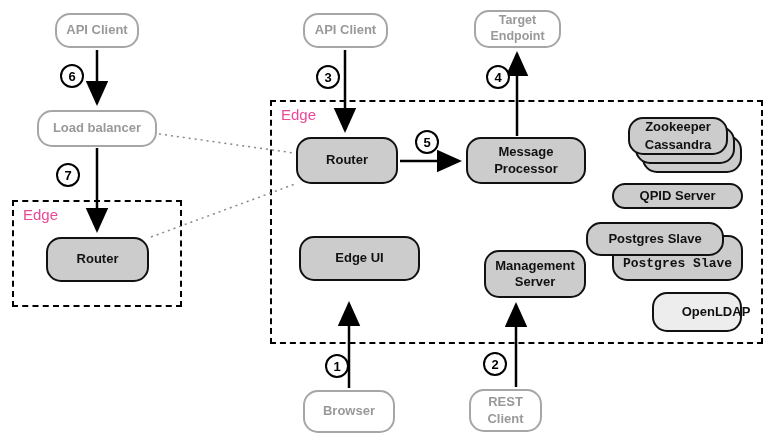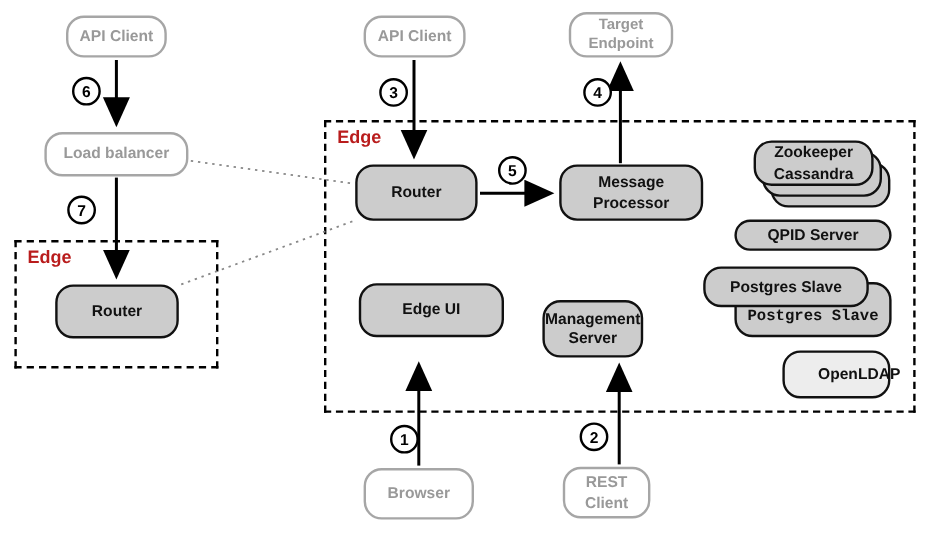--- a/index.html
+++ b/index.html
@@ -5,21 +5,21 @@
   html,body{margin:0;padding:0;background:#fff;}
   #stage{
     position:relative;width:776px;height:445px;background:#ffffff;
     font-family:"Liberation Sans","DejaVu Sans",sans-serif;overflow:hidden;
   }
   .region{
     position:absolute;border:2px dashed #000;background:transparent;z-index:1;
     box-sizing:border-box;
   }
   .region-label{
-    position:absolute;left:9px;top:4px;font-size:15px;font-weight:bold;color:#b91c1c;
+    position:absolute;left:9px;top:4px;font-size:15px;font-weight:normal;color:#ec4899;
   }
   .node{
     position:absolute;display:flex;align-items:center;justify-content:center;
     text-align:center;font-weight:bold;font-size:13px;line-height:1.25;
     border-radius:15px;box-sizing:border-box;z-index:3;padding:2px 6px;
   }
   .ghost{background:#ffffff;border:2px solid #a6a6a6;color:#999999;}
   .solid{background:#cccccc;border:2px solid #111111;color:#111111;}
   .light{background:#ededed;border:2px solid #111111;color:#111111;padding-left:44px;}
   .stack-front{flex-direction:column;gap:1px;z-index:5;}
@@ -68,21 +68,21 @@
   <div class="node ghost" style="left:37px;top:110px;width:120px;height:37px">Load balancer</div>
   <div class="node ghost" style="left:303px;top:13px;width:85px;height:35px">API Client</div>
   <div class="node ghost" style="left:474px;top:10px;width:87px;height:38px;font-size:12.5px">Target Endpoint</div>
   <div class="node ghost" style="left:303px;top:390px;width:92px;height:43px">Browser</div>
   <div class="node ghost" style="left:469px;top:389px;width:73px;height:43px">REST Client</div>
 
   <div class="node solid" style="left:46px;top:237px;width:103px;height:45px">Router</div>
   <div class="node solid" style="left:296px;top:137px;width:102px;height:47px">Router</div>
   <div class="node solid" style="left:466px;top:137px;width:120px;height:47px">Message Processor</div>
   <div class="node solid" style="left:299px;top:236px;width:121px;height:45px">Edge UI</div>
-  <div class="node solid" style="left:452px;top:250px;width:84px;height:48px">Management Server</div>
+  <div class="node solid" style="left:484px;top:250px;width:102px;height:48px">Management Server</div>
 
   <div class="node solid layer" style="left:642px;top:135px;width:100px;height:38px"></div>
   <div class="node solid layer2" style="left:635px;top:126px;width:100px;height:38px"></div>
   <div class="node solid stack-front" style="left:628px;top:117px;width:100px;height:38px">
     <span>Zookeeper</span>
     <span>Cassandra</span>
   </div>
   <div class="node solid" style="left:612px;top:183px;width:131px;height:26px;border-radius:13px">QPID Server</div>
   <div class="node solid bottom-text" style="left:612px;top:235px;width:131px;height:46px">Postgres Slave</div>
   <div class="node solid front4" style="left:586px;top:222px;width:138px;height:34px">Postgres Slave</div>

